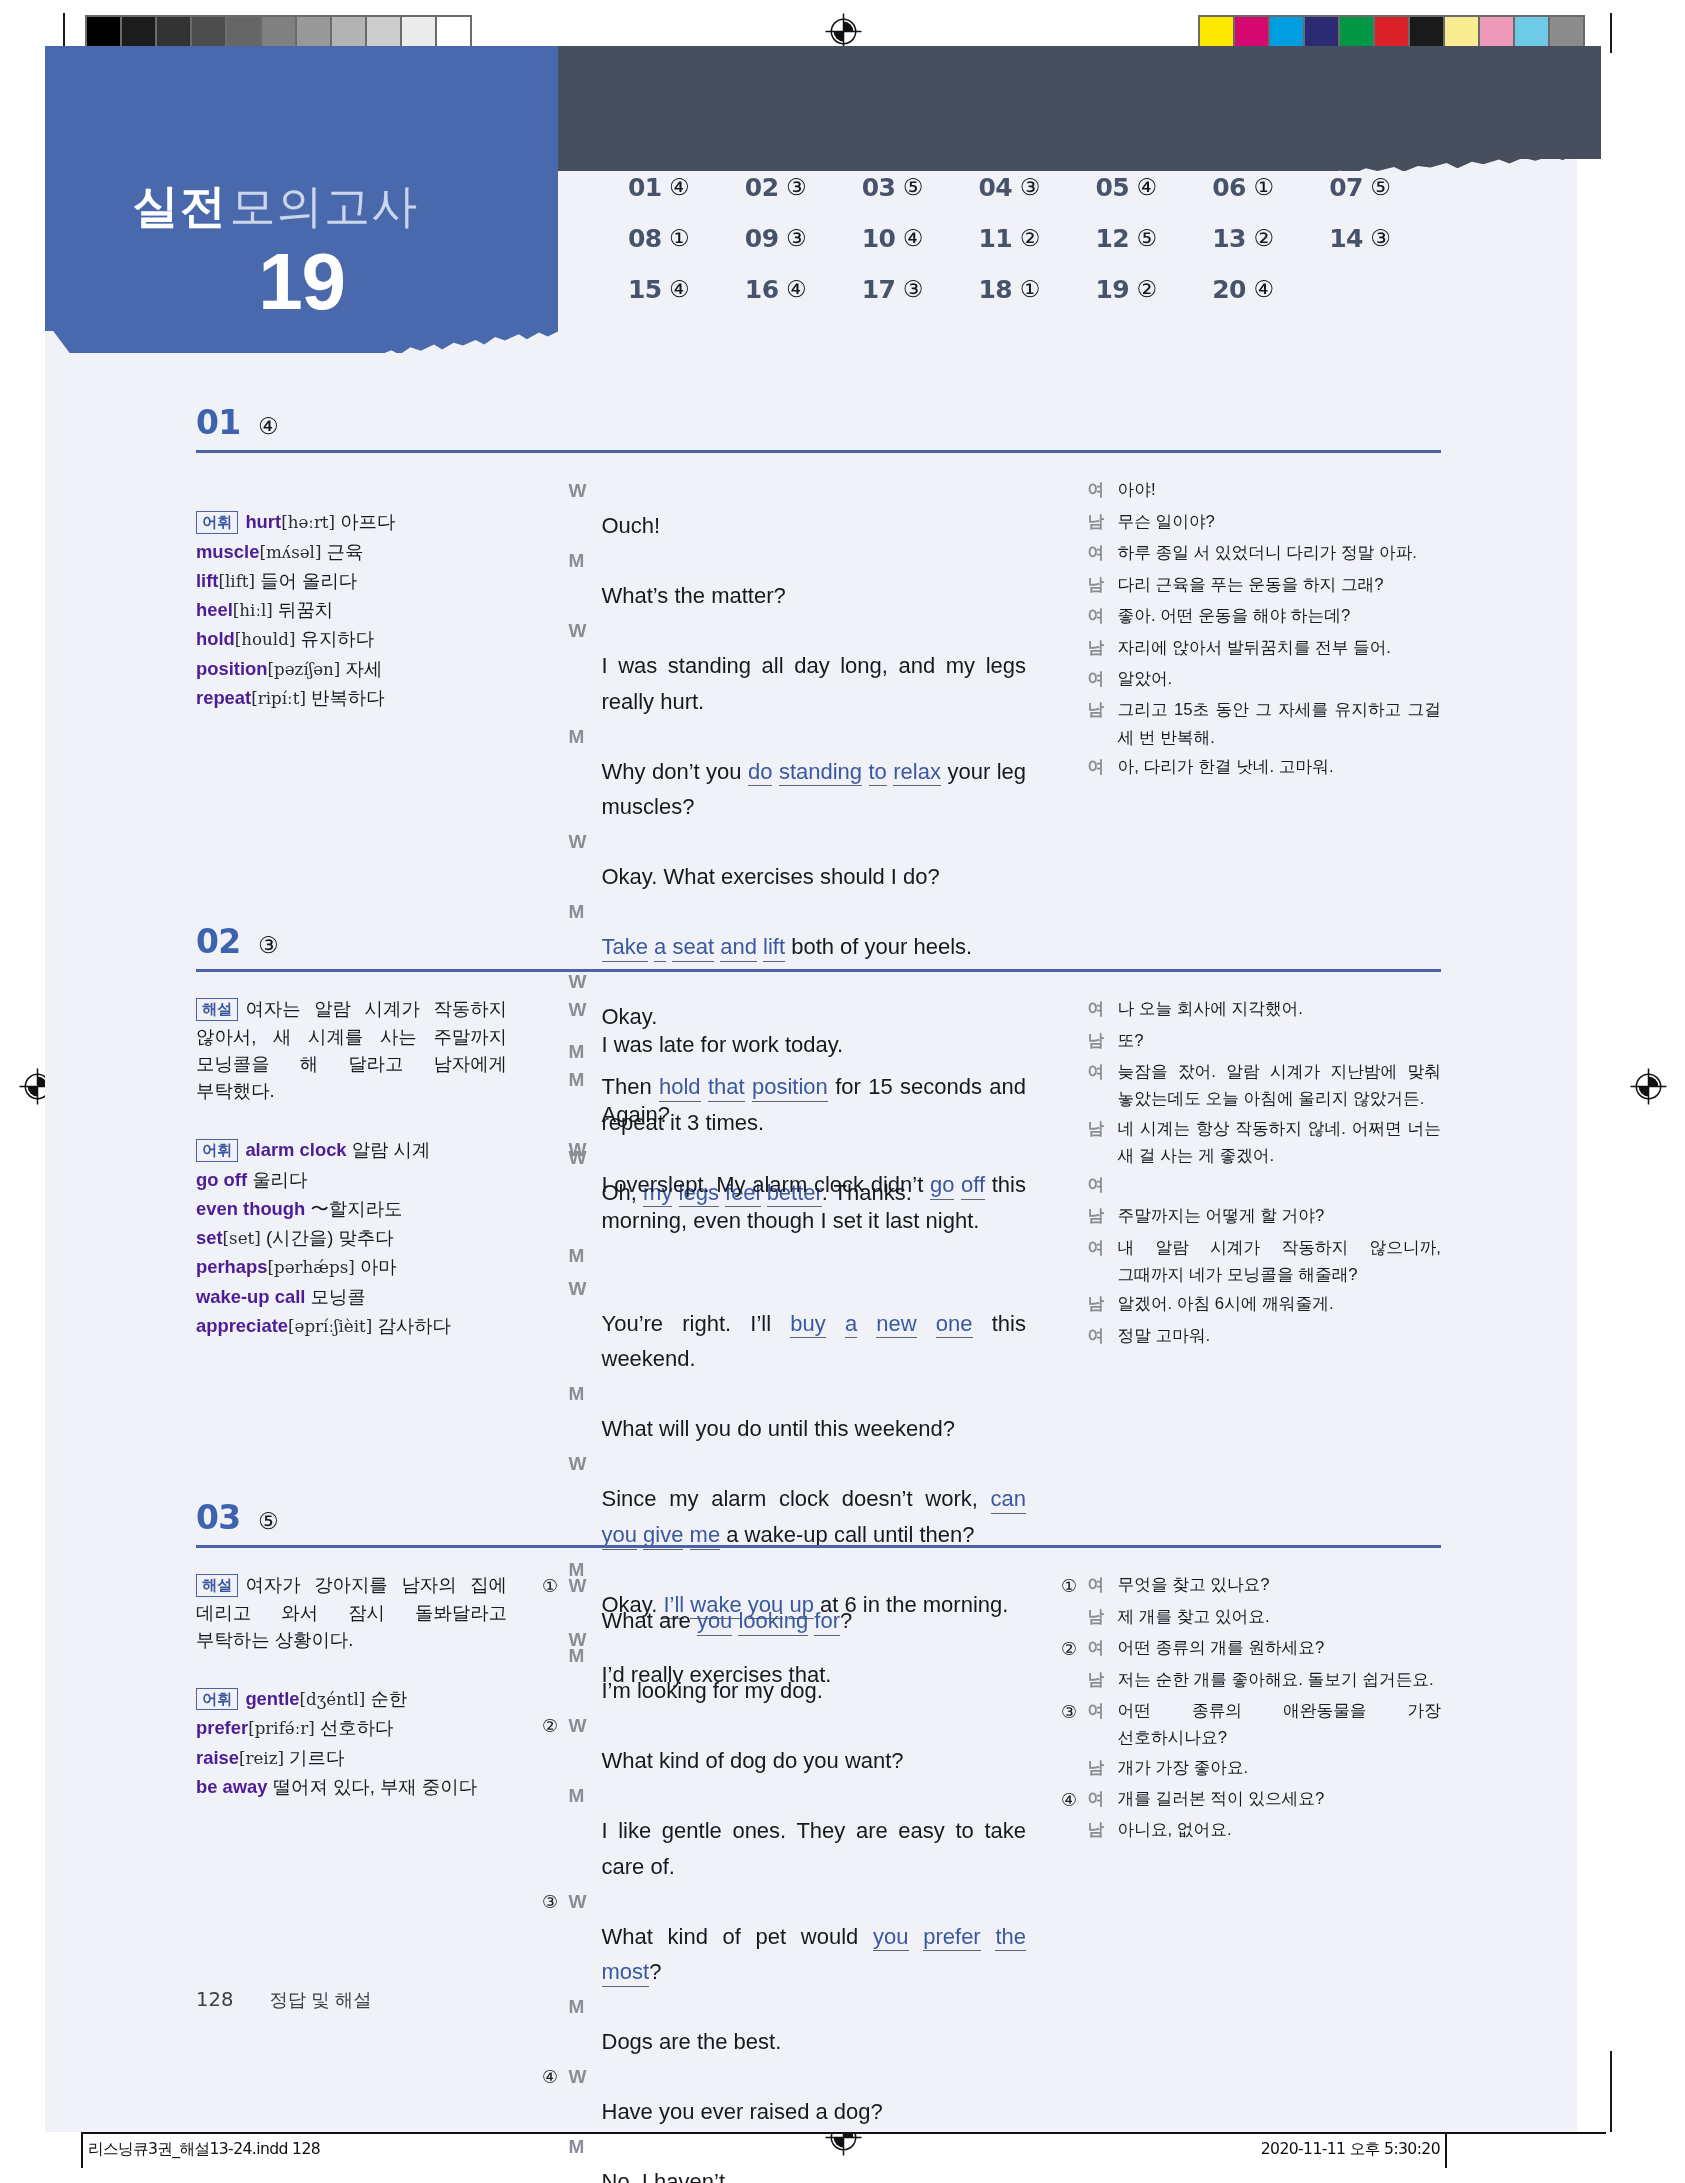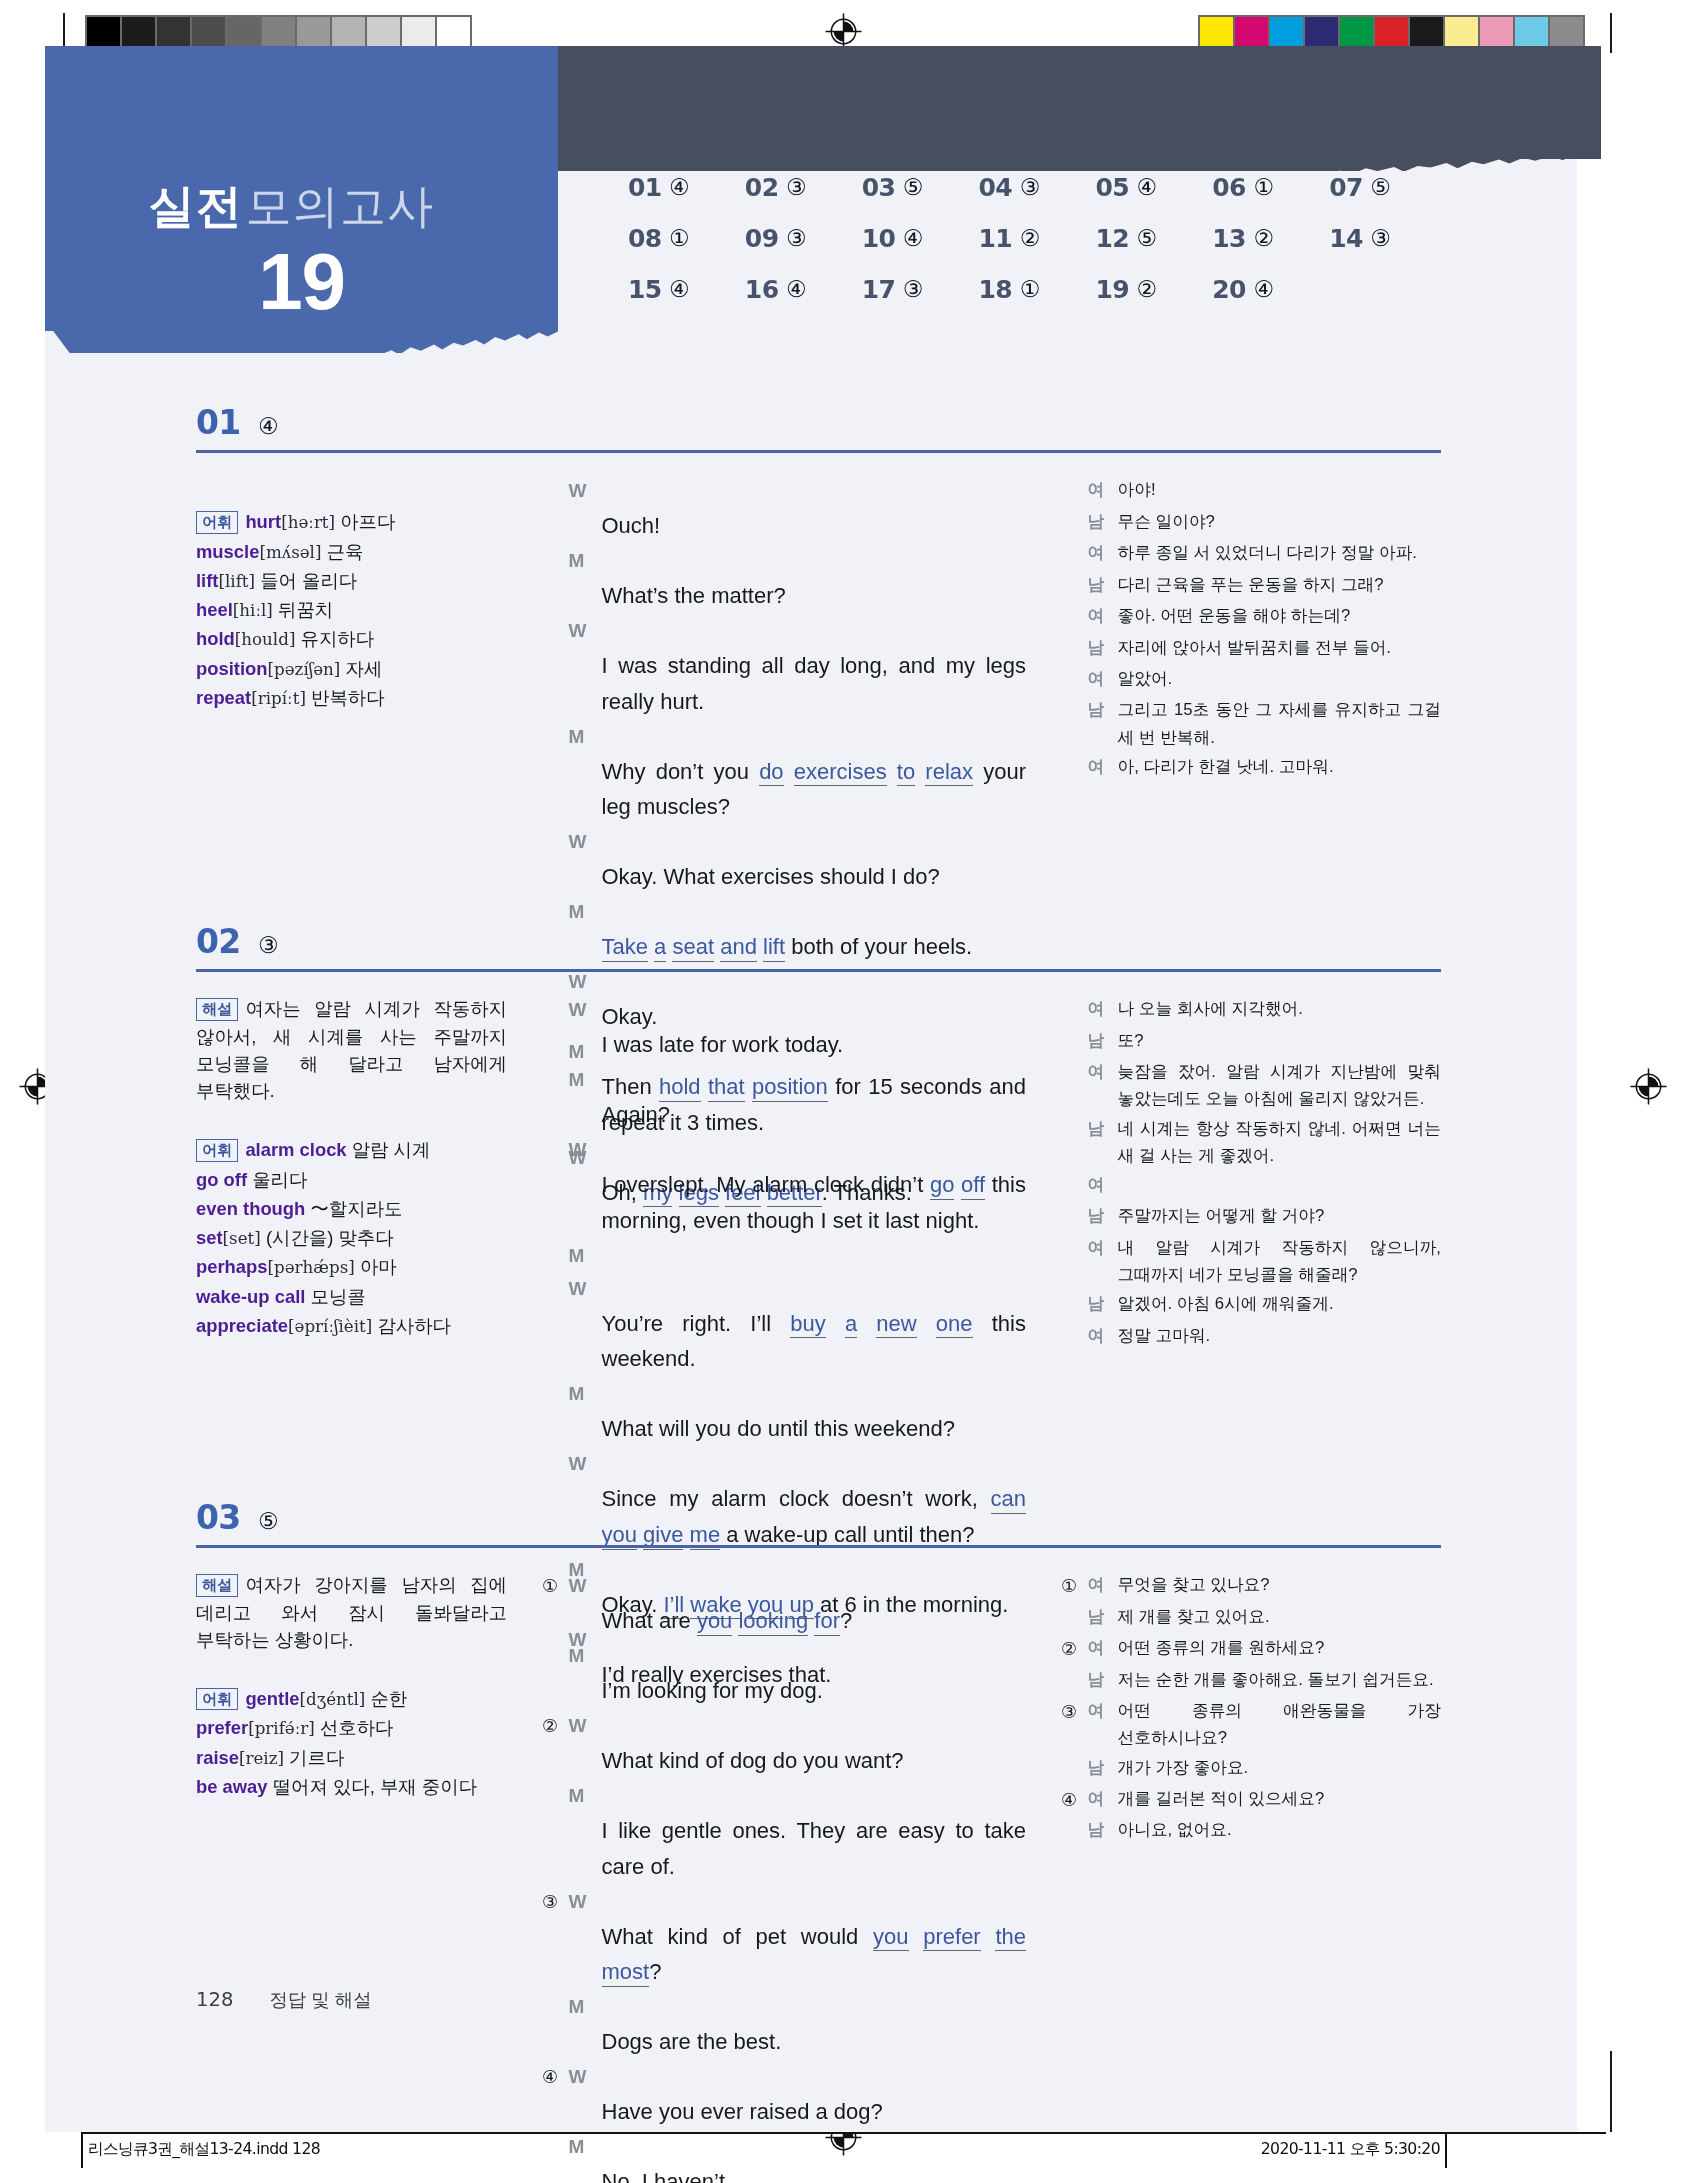--- a/index.html
+++ b/index.html
@@ -51,21 +51,21 @@
   }
 
   #unit-badge{
     position:absolute;left:45px;top:46px;width:513px;height:285px;
     background:#4a69ad;
   }
   #unit-badge-torn{
     position:absolute;left:45px;top:320px;width:513px;height:33px;
   }
   #unit-title-wrap{
-    position:absolute;left:16px;top:137px;width:461px;
+    position:absolute;left:0;top:137px;width:461px;
     text-align:center;line-height:1;
   }
   #unit-title-strong{
     font-size:46px;font-weight:bold;color:#ffffff;letter-spacing:1.2px;
   }
   #unit-title-light{
     font-size:46px;font-weight:300;color:#ccd6ea;letter-spacing:1.2px;
   }
   #unit-number{
     position:absolute;left:0;top:196px;width:513px;text-align:center;
@@ -409,21 +409,21 @@
           <span class="dlg-txt">What’s the matter?</span>
         </div>
         <div class="dlg indent">
           <span class="dlg-opt">①</span>
           <span class="dlg-spk">W</span>
           <span class="dlg-txt">I was standing all day long, and my legs really hurt.</span>
         </div>
         <div class="dlg indent">
           <span class="dlg-opt">①</span>
           <span class="dlg-spk">M</span>
-          <span class="dlg-txt">Why don’t you <u class="hl">do</u> <u class="hl">exercises</u> <u class="hl">to</u> <u class="hl">relax</u> your leg muscles?</span>
+          <span class="dlg-txt">Why don’t you <u class="hl">do</u> <u class="hl">standing</u> <u class="hl">to</u> <u class="hl">relax</u> your leg muscles?</span>
         </div>
         <div class="dlg indent">
           <span class="dlg-opt">①</span>
           <span class="dlg-spk">W</span>
           <span class="dlg-txt">Okay. What exercises should I do?</span>
         </div>
         <div class="dlg indent">
           <span class="dlg-opt">①</span>
           <span class="dlg-spk">M</span>
           <span class="dlg-txt"><u class="hl">Take</u> <u class="hl">a</u> <u class="hl">seat</u> <u class="hl">and</u> <u class="hl">lift</u> both of your heels.</span>

